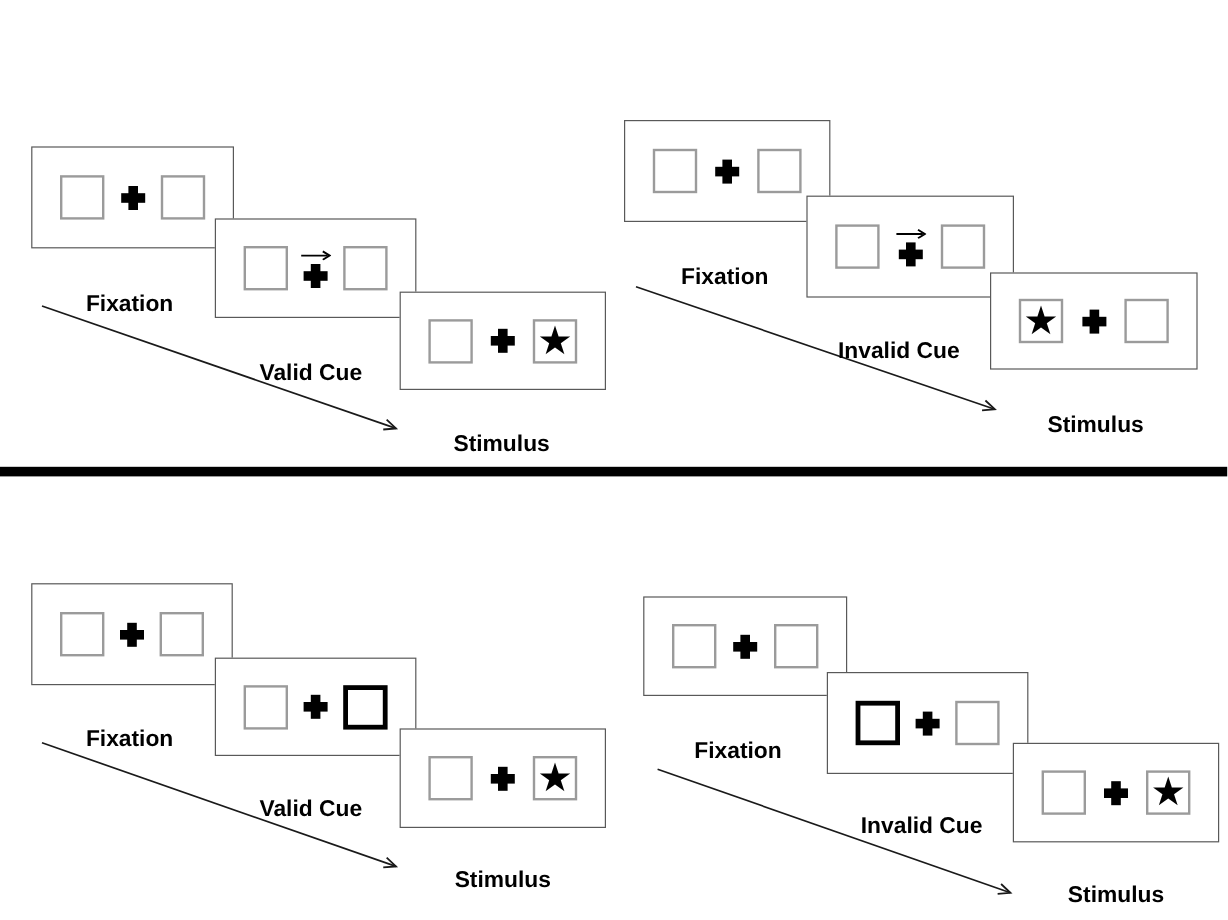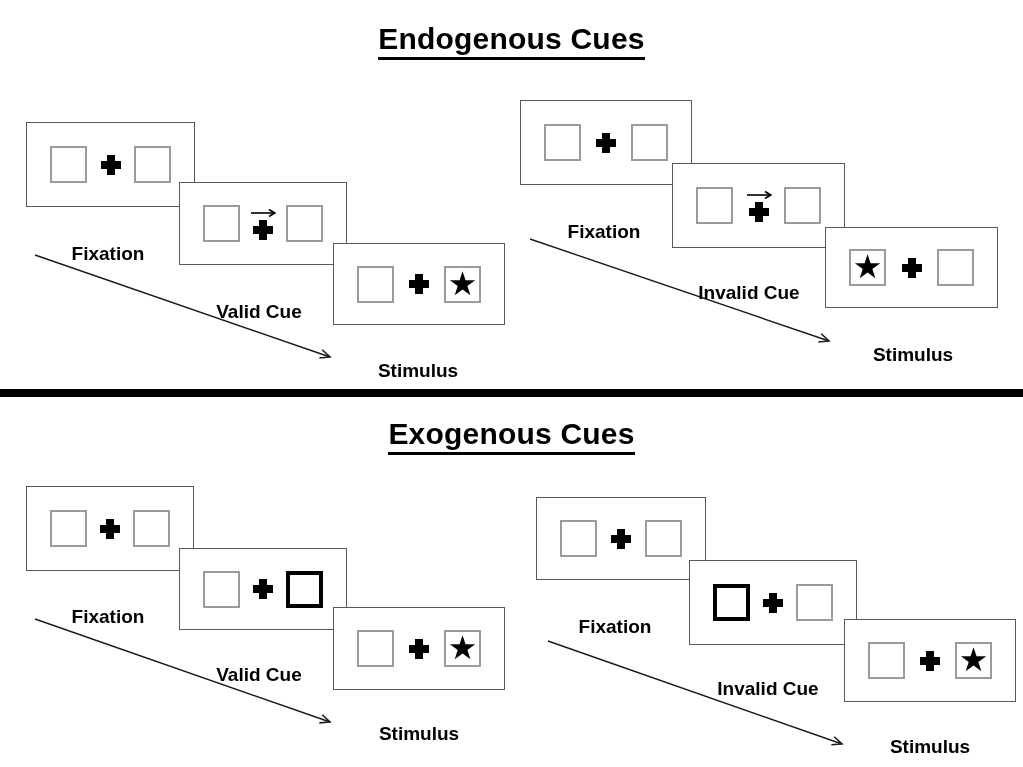--- a/index.html
+++ b/index.html
@@ -41,26 +41,20 @@
           white-space:nowrap;z-index:6;margin-top:24px;}
 
   .arrows{position:absolute;left:0;top:0;z-index:0;}
   .z1{z-index:1}.z2{z-index:2}.z3{z-index:3}
 </style>
 </head>
 <body>
 
 <div class="page">
 
-  <div class="title" style="top:22px">
-    <span class="title-text">Endogenous Cues</span>
-  </div>
-  <div class="title" style="top:417px">
-    <span class="title-text">Exogenous Cues</span>
-  </div>
 
   <div class="divider"></div>
 
   <svg class="arrows" width="1023" height="767" viewBox="0 0 1023 767">
     <defs>
       <marker id="ah" viewBox="0 0 12 10" markerWidth="13" markerHeight="11" refX="10" refY="5" orient="auto" markerUnits="userSpaceOnUse">
         <path d="M1,1 L10,5 L1,9" fill="none" stroke="#1a1a1a" stroke-width="1.4"></path>
       </marker>
     </defs>
     <line x1="35" y1="255" x2="330" y2="357" stroke="#1a1a1a" stroke-width="1.4" marker-end="url(#ah)"></line>

